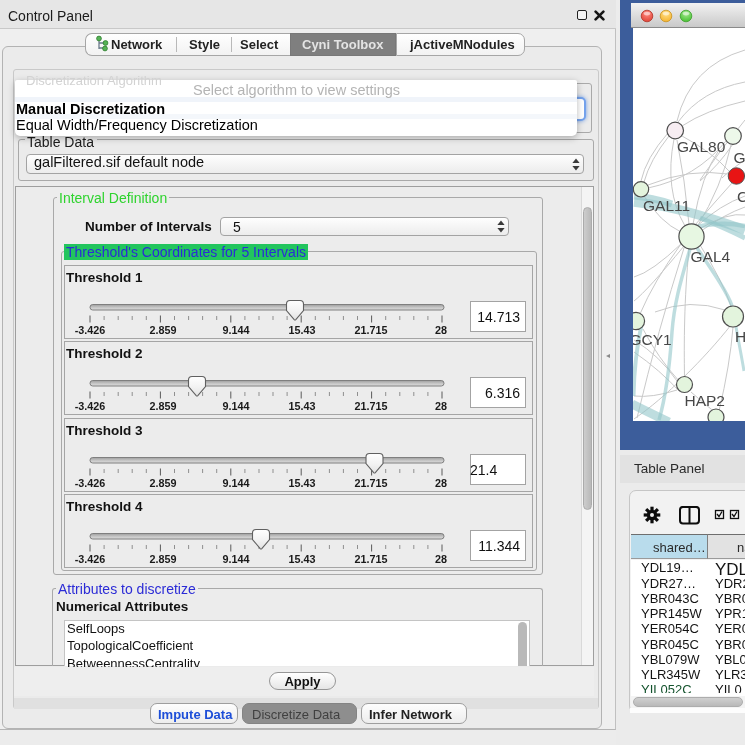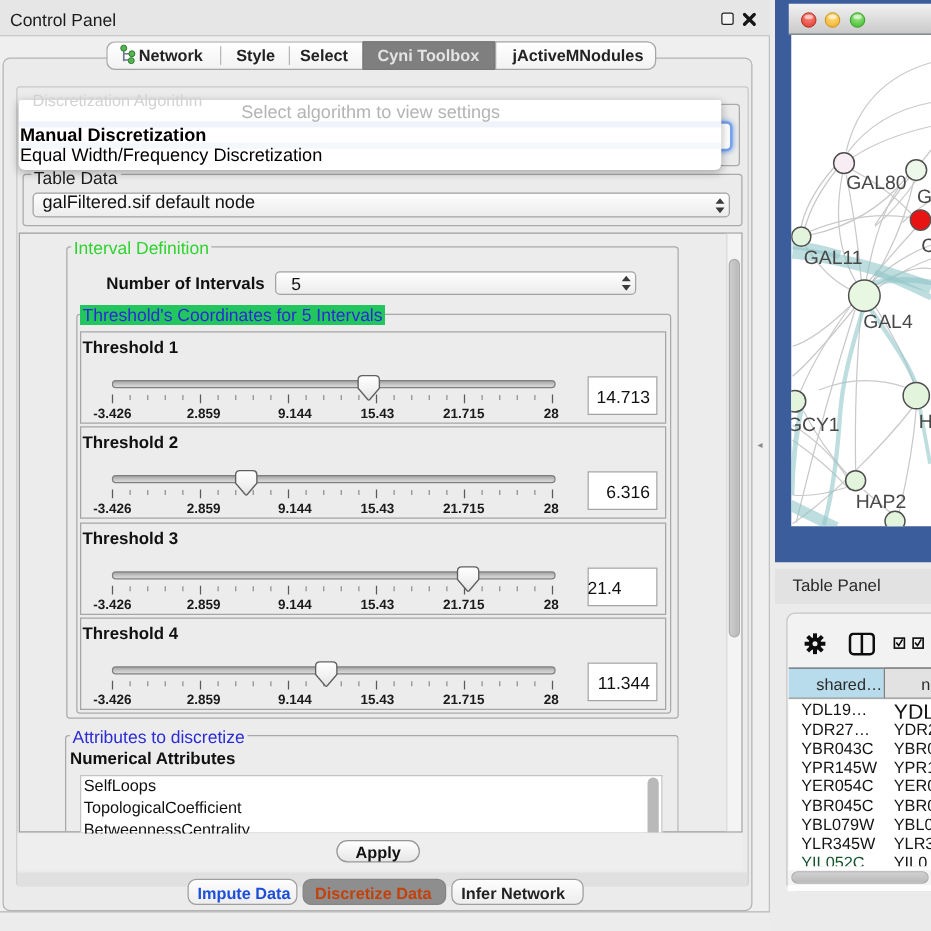--- a/index.html
+++ b/index.html
@@ -270,21 +270,21 @@
 <div style="position:absolute;left:67px;top:655.5px;width:300px;height:11px;font-size:13px;color:#111;overflow:hidden;">BetweennessCentrality</div>
 <div style="position:absolute;left:518px;top:622px;width:9px;height:44px;background:#b9b9b9;border-radius:5px 5px 0 0;"></div>
 <div style="position:absolute;left:14px;top:667px;width:580px;height:29px;background:#eeeeee;"></div>
 <div style="position:absolute;left:269px;top:672px;width:67px;height:18px;background:linear-gradient(#ffffff,#e6e6e6);border:1px solid #969696;border-radius:9px;"></div>
 <div style="position:absolute;left:269px;top:674px;width:67px;height:15px;font-size:13px;font-weight:600;color:#111;text-align:center;">Apply</div>
 <div style="position:absolute;left:14px;top:697.5px;width:584px;height:11px;background:#e0e0e0;"></div>
 <div style="position:absolute;left:150px;top:702.5px;width:88px;height:21px;background:linear-gradient(#fdfdfd,#ededed);border:1px solid #9e9e9e;border-radius:7px;"></div>
 <div style="position:absolute;left:242px;top:702.5px;width:115px;height:21px;background:#8e8e8e;border:1px solid #848484;border-radius:7px;"></div>
 <div style="position:absolute;left:361px;top:702.5px;width:106px;height:21px;background:linear-gradient(#fdfdfd,#ededed);border:1px solid #9e9e9e;border-radius:7px;"></div>
 <div style="position:absolute;left:158px;top:707px;height:15px;font-size:13px;font-weight:600;color:#1d4ed8;">Impute Data</div>
-<div style="position:absolute;left:252px;top:707px;height:15px;font-size:13px;font-weight:700;color:#c2410c;">Discretize Data</div>
+<div style="position:absolute;left:252px;top:707px;height:15px;font-size:13px;font-weight:400;color:#404040;">Discretize Data</div>
 <div style="position:absolute;left:369px;top:707px;height:15px;font-size:13px;font-weight:600;color:#222;">Infer Network</div>
 <div style="position:absolute;left:20px;top:83px;width:572px;height:50px;border:1px solid #a9a9a9;border-radius:3px;"></div>
 <div style="position:absolute;left:400px;top:97px;width:186px;height:24px;background:#fff;border:2px solid #74a2ec;border-radius:5px;box-shadow:0 0 4px rgba(100,150,230,0.9);"></div>
 <div style="position:absolute;left:15px;top:80px;width:562px;height:56px;background:#ffffff;border-radius:2px 2px 5px 5px;box-shadow:0 2px 7px rgba(0,0,0,0.28);"></div>
 <div style="position:absolute;left:15px;top:96.5px;width:562px;height:5px;background:rgba(205,220,238,0.30);"></div>
 <div style="position:absolute;left:15px;top:113.5px;width:562px;height:5px;background:rgba(205,220,238,0.22);"></div>
 <div style="position:absolute;left:26px;top:73px;height:15px;font-size:13px;color:#d2d2d2;">Discretization Algorithm</div>
 <div style="position:absolute;left:16px;top:101px;height:17px;font-size:14.5px;font-weight:bold;color:#000;">Manual Discretization</div>
 <div style="position:absolute;left:193px;top:81.5px;height:17px;font-size:14.5px;color:#b4b4b4;">Select algorithm to view settings</div>
 <div style="position:absolute;left:16px;top:116.5px;height:17px;font-size:14.5px;color:#000;">Equal Width/Frequency Discretization</div>

